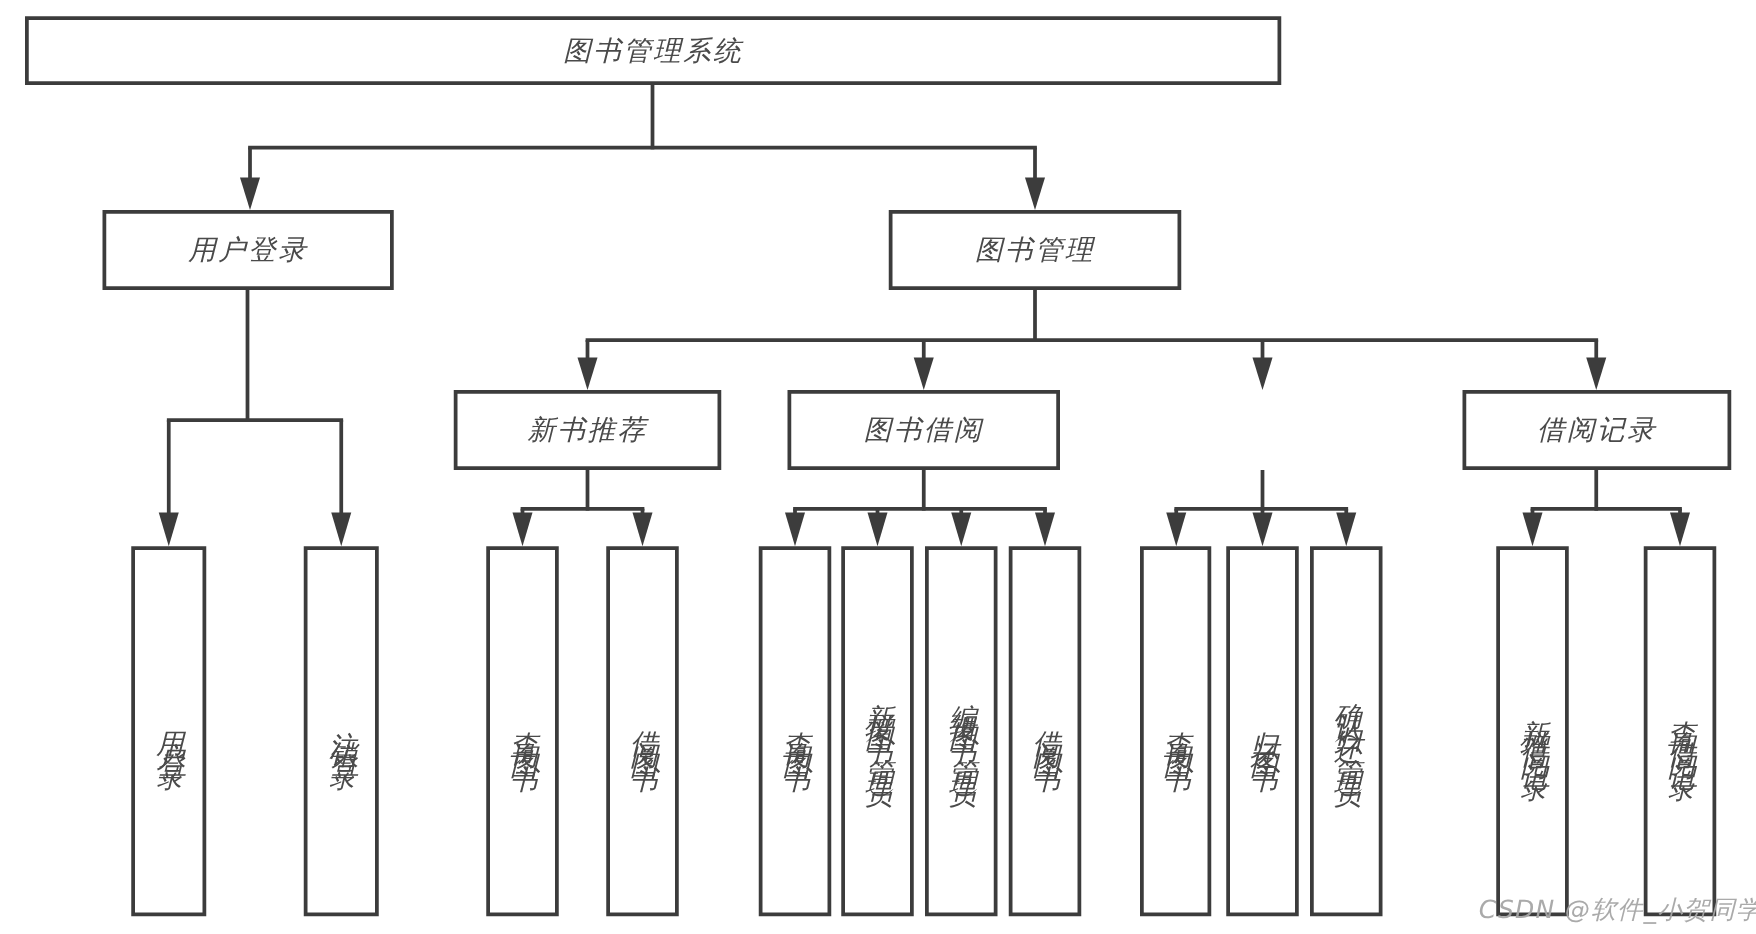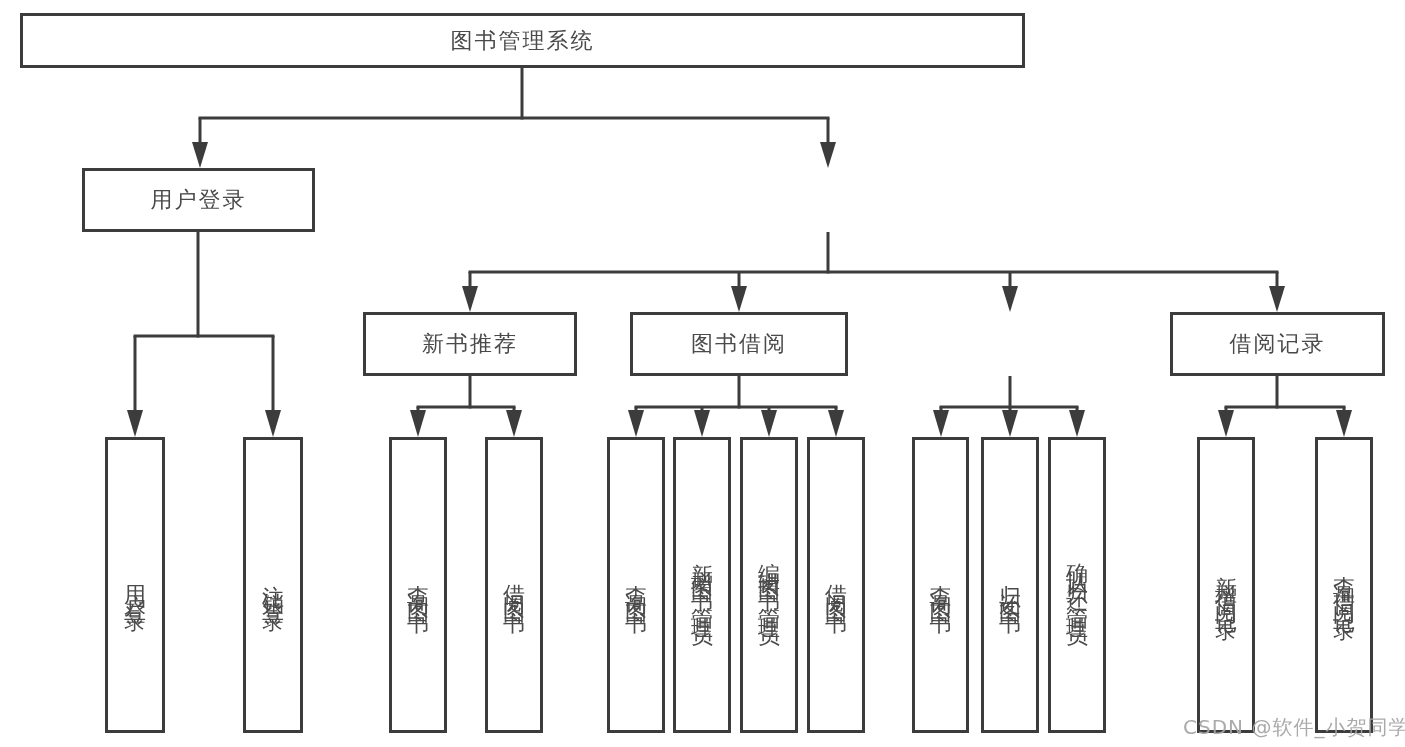--- a/index.html
+++ b/index.html
@@ -7,20 +7,21 @@
     padding: 0;
     background: #ffffff;
     font-family: "DejaVu Sans", "Liberation Sans", sans-serif;
   }
   .canvas {
     position: relative;
     width: 1405px;
     height: 747px;
     background: #ffffff;
     overflow: hidden;
+    font-style: italic;
   }
   svg.wires {
     position: absolute;
     left: 0; top: 0;
     width: 1405px;
     height: 747px;
     pointer-events: none;
   }
   .box {
     position: absolute;
@@ -160,20 +161,23 @@
     </g>
   </svg>
 
   <div class="box n-root">
     <span>图书管理系统</span>
   </div>
 
   <div class="box n-l1a">
     <span>用户登录</span>
   </div>
+  <div class="box n-l1b">
+    <span>图书管理</span>
+  </div>
 
   <div class="box n-l2b">
     <span>图书借阅</span>
   </div>
   <div class="box n-l2a">
     <span>新书推荐</span>
   </div>
   <div class="box n-l2d">
     <span>借阅记录</span>
   </div>

